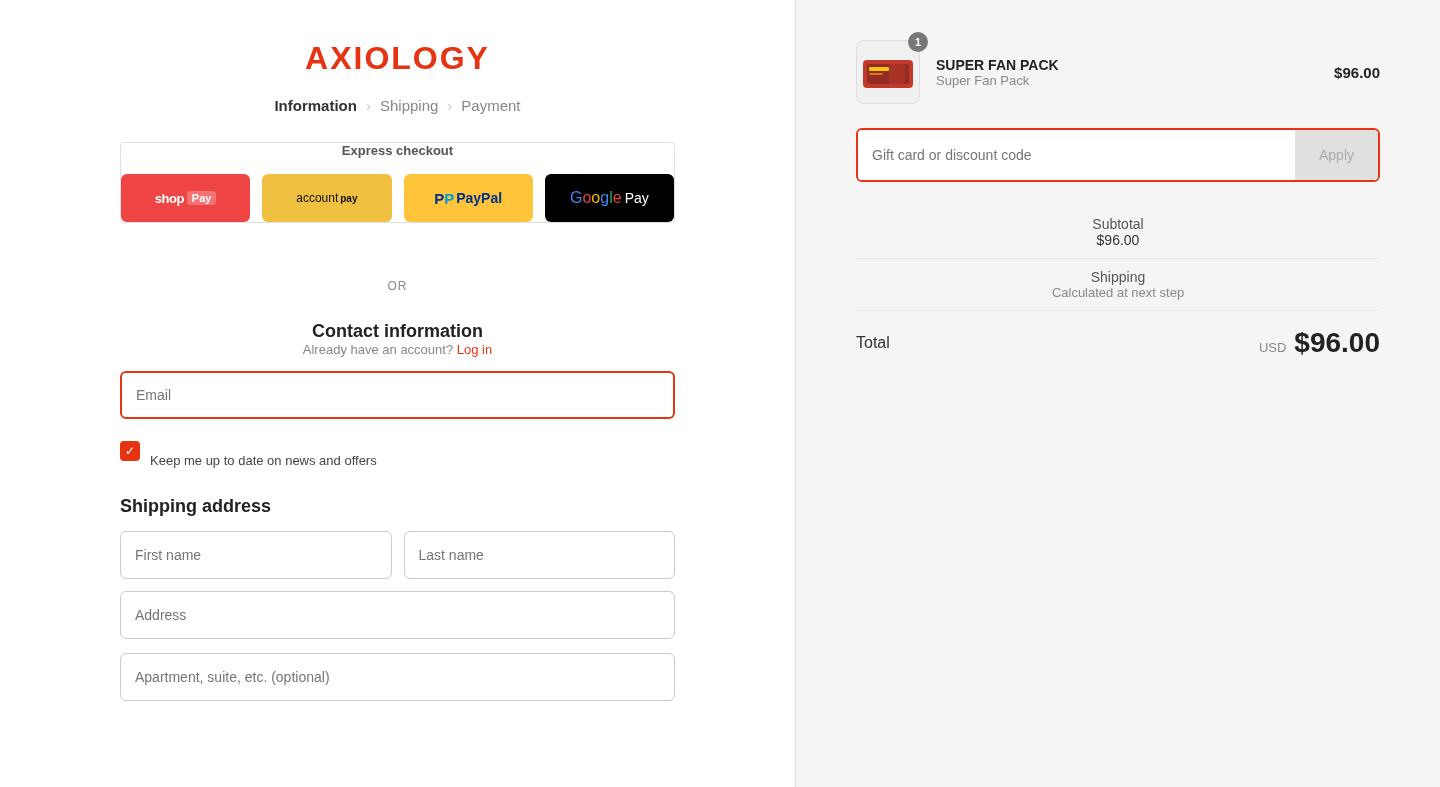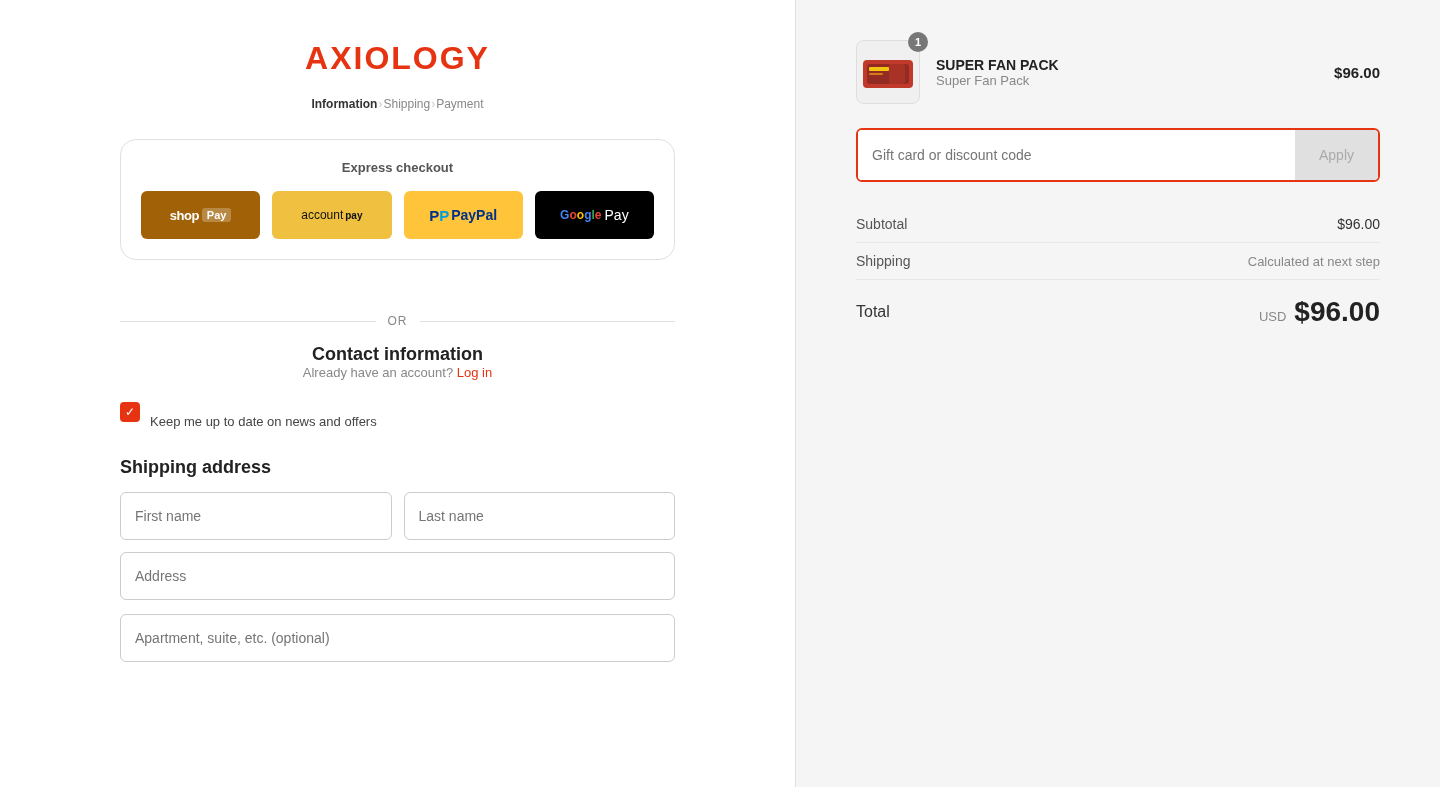--- a/index.html
+++ b/index.html
@@ -32,39 +32,38 @@
       font-weight: 900;
       color: #e63312;
       letter-spacing: 2px;
       font-family: Arial Black, sans-serif;
       margin-bottom: 20px;
       text-transform: uppercase;
     }
     .breadcrumb {
       display: flex;
       align-items: center;
-      gap: 1px;
-      font-size: 12px;
+      gap: 9px;
+      font-size: 15px;
       color: #888;
       margin-bottom: 28px;
     }
     .breadcrumb .active {
       font-weight: 700;
       color: #333;
     }
     .breadcrumb .sep {
       color: #ccc;
     }
     .express-checkout-section {
       width: 100%;
       max-width: 600px;
       border: 1px solid #e0e0e0;
-      border-radius: 16px;
-      padding: 20px;
-      margin-bottom: 38px;
+      border-radius: 4px;
+      margin-bottom: 28px;
     }
     .express-checkout-title {
       text-align: center;
       font-size: 13px;
       font-weight: 600;
       color: #555;
       margin-bottom: 16px;
     }
     .payment-buttons {
       display: flex;
@@ -77,21 +76,21 @@
       border-radius: 6px;
       border: none;
       cursor: pointer;
       display: flex;
       align-items: center;
       justify-content: center;
       font-size: 14px;
       font-weight: bold;
     }
     .shop-pay {
-      background: #a16207;
+      background: #ef4444;
       color: white;
     }
     .amazon-pay {
       background: #f0c040;
       color: #111;
     }
     .paypal {
       background: #ffc439;
       color: #003087;
     }
@@ -99,20 +98,21 @@
       background: #000;
       color: #fff;
     }
     .divider {
       width: 100%;
       max-width: 600px;
       display: flex;
       align-items: center;
       gap: 12px;
       margin: 16px 0;
+      flex-direction: column;
     }
     .divider-line {
       flex: 1;
       height: 1px;
       background: #e0e0e0;
     }
     .divider-text {
       font-size: 12px;
       color: #888;
       letter-spacing: 1px;
@@ -277,20 +277,21 @@
       color: #aaa;
       cursor: pointer;
       height: 50px;
     }
     .order-summary-line {
       display: flex;
       justify-content: space-between;
       align-items: center;
       padding: 10px 0;
       border-bottom: 1px solid #e8e8e8;
+      flex-direction: column;
     }
     .order-summary-label {
       font-size: 14px;
       color: #555;
     }
     .order-summary-value {
       font-size: 14px;
       color: #333;
     }
     .shipping-note {
@@ -349,21 +350,21 @@
       <button class="pay-btn amazon-pay">
         <span style="font-size:12px;font-weight:500;color:#111;">account</span>
         <span style="font-size:10px;font-weight:600;color:#111;margin-left:2px;">pay</span>
       </button>
       <button class="pay-btn paypal">
         <span style="color:#003087;font-size:15px;font-weight:800;">P</span>
         <span style="color:#009cde;font-size:15px;font-weight:800;">P</span>
         <span style="color:#003087;font-size:14px;font-weight:600;margin-left:2px;">PayPal</span>
       </button>
       <button class="pay-btn google-pay">
-        <span style="font-size:12px;font-weight:700;">
+        <span style="font-size:16px;font-weight:400;">
           <span style="color:#4285f4;">G</span><span style="color:#ea4335;">o</span><span style="color:#fbbc04;">o</span><span style="color:#4285f4;">g</span><span style="color:#34a853;">l</span><span style="color:#ea4335;">e</span>
         </span>
         <span style="color:white;font-size:14px;font-weight:500;margin-left:3px;">Pay</span>
       </button>
     </div>
   </div>
 
   <div class="divider">
     <div class="divider-line"></div>
     <span class="divider-text">OR</span>
@@ -371,20 +372,23 @@
   </div>
 
   <div class="section-header">
     <span class="section-title">Contact information</span>
     <span class="login-link">
       <span>Already have an account?</span>
       <a href="#">Log in</a>
     </span>
   </div>
 
+  <div class="form-group">
+    <input class="input-field highlighted" type="email" placeholder="Email" style="">
+  </div>
 
   <div class="checkbox-row" style="width:100%;max-width:600px;">
     <div class="checkbox-custom">✓</div>
     <span class="checkbox-label">Keep me up to date on news and offers</span>
   </div>
 
   <div class="shipping-section">
     <div style="margin-bottom:14px;">
       <span class="section-title">Shipping address</span>
     </div>

